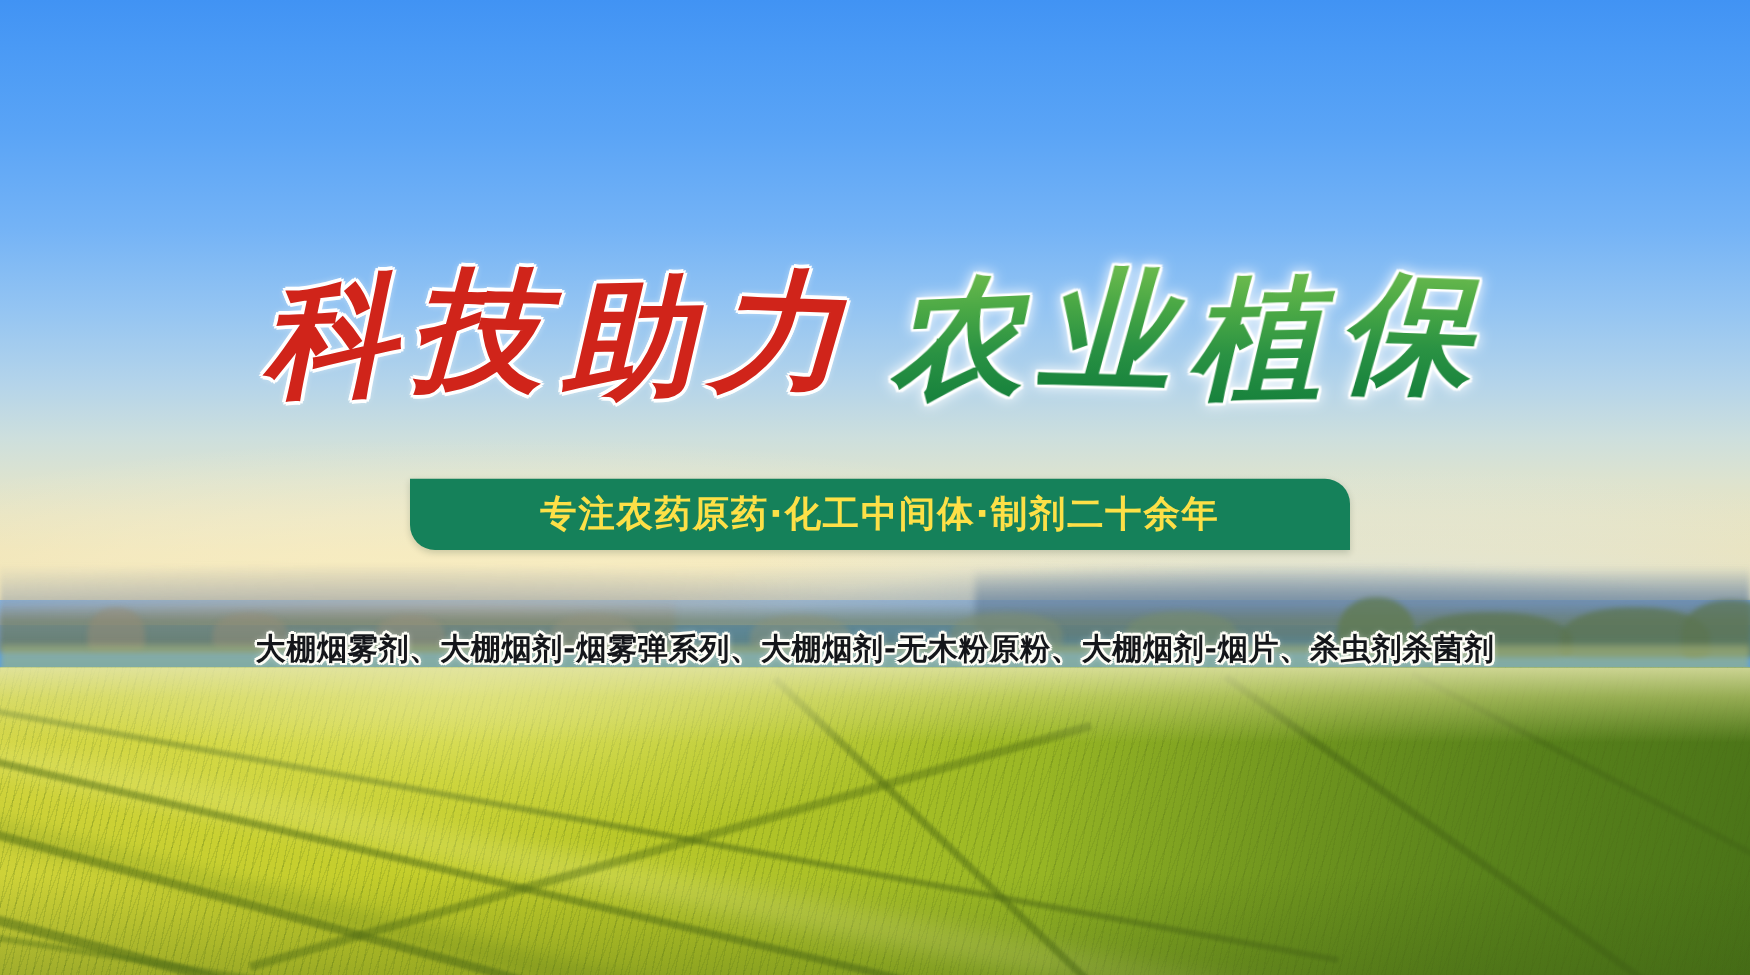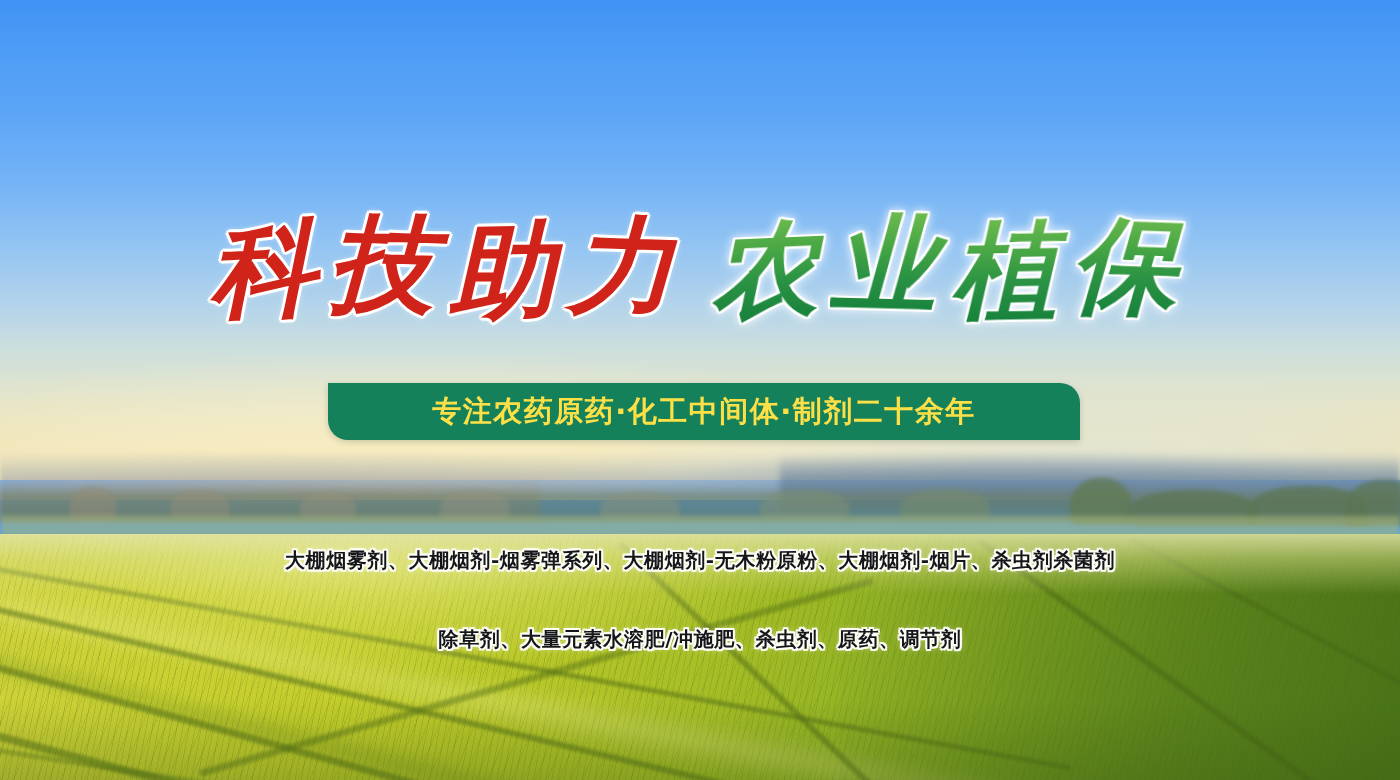--- a/index.html
+++ b/index.html
@@ -237,34 +237,33 @@
     white-space:nowrap;
     font-family:"DejaVu Sans","Liberation Sans",sans-serif;
   }
 
   
   .product-list{
     position:absolute; left:0; top:500px; width:100%;
     text-align:center;
   }
   .product-line{
-    font-size:20px;
+    font-size:24px;
     font-weight:700;
     color:#14161a;
     letter-spacing:.6px;
     line-height:38px;
     white-space:nowrap;
     font-family:"DejaVu Sans","Liberation Sans",sans-serif;
     text-shadow:
       -1.6px -1.6px 0 #fdfdf6, 1.6px -1.6px 0 #fdfdf6,
       -1.6px  1.6px 0 #fdfdf6, 1.6px  1.6px 0 #fdfdf6,
       -2px 0 0 #fdfdf6, 2px 0 0 #fdfdf6,
        0 -2px 0 #fdfdf6, 0 2px 0 #fdfdf6,
        0 0 6px rgba(255,255,255,.9);
-    margin-top: 41px;
   }
 </style>
 </head>
 <body>
 
 <div class="banner">
 
   <div class="sky"></div>
   <div class="sky-haze"></div>
   <div class="sky-haze2"></div>
@@ -313,16 +312,15 @@
       <span>农</span><span>业</span><span>植</span><span>保</span>
     </span>
   </div>
 
   <div class="subtitle-bar">
     <span class="subtitle-text">专注农药原药·化工中间体·制剂二十余年</span>
   </div>
 
   <div class="product-list">
     <div class="product-line">大棚烟雾剂、大棚烟剂-烟雾弹系列、大棚烟剂-无木粉原粉、大棚烟剂-烟片、杀虫剂杀菌剂</div>
-    <div class="product-line">除草剂、大量元素水溶肥/冲施肥、杀虫剂、原药、调节剂</div>
   </div>
 
 </div>
 
 </body></html>

